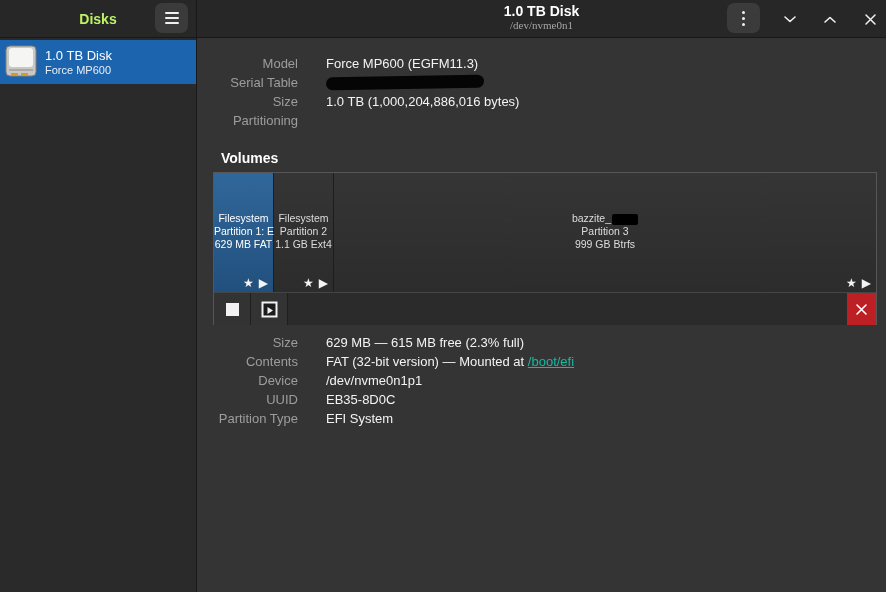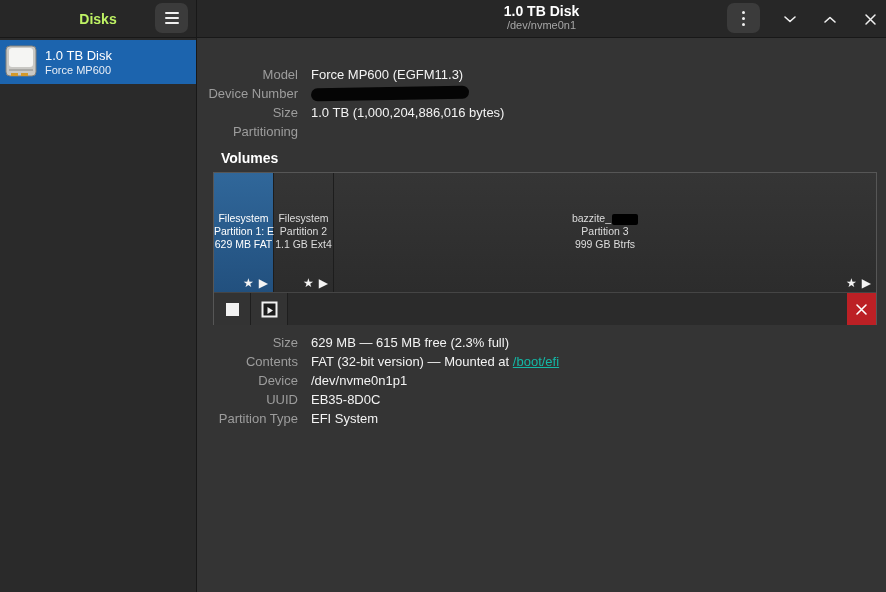--- a/index.html
+++ b/index.html
@@ -17,33 +17,33 @@
   .hamburger-btn .bar{width:14px;height:2px;background:#f0f0f0;border-radius:1px;}
   .disk-item{position:absolute;top:40px;left:0;width:196px;height:44px;background:#1c64ae;display:flex;align-items:center;padding-left:5px;box-sizing:border-box;cursor:pointer;}
   .disk-item-text{margin-left:8px;}
   .disk-item-title{font-size:13px;color:#ffffff;line-height:16px;}
   .disk-item-sub{font-size:11px;color:#e8eef6;line-height:13px;}
   
   .main{position:absolute;left:197px;top:0;width:689px;height:592px;background:#343434;}
   .main-header{height:37px;background:#272727;border-bottom:1px solid #181818;position:relative;}
   .header-titles{position:absolute;left:0;right:0;top:3px;text-align:center;}
   .header-title{font-size:14px;font-weight:bold;color:#ffffff;line-height:16px;}
-  .header-subtitle{font-size:11px;color:#a6a6a6;line-height:13px;}
+  .header-subtitle{font-size:11px;color:#a6a6a6;line-height:13px;font-family:Liberation Serif, serif;}
   .kebab-btn{position:absolute;left:530px;top:3px;width:33px;height:30px;background:#3b3b3b;border:none;border-radius:7px;display:flex;flex-direction:column;align-items:center;justify-content:center;gap:3px;cursor:pointer;}
   .kebab-btn .dot{width:3px;height:3px;border-radius:50%;background:#f0f0f0;}
   .win-btn{position:absolute;top:6px;width:26px;height:26px;background:transparent;border:none;display:flex;align-items:center;justify-content:center;cursor:pointer;padding:0;}
   .win-btn.minimize{left:580px;}
   .win-btn.maximize{left:620px;}
   .win-btn.close{left:660px;}
   
   .grid{position:absolute;left:0;font-size:13px;}
   .grid .row{display:flex;height:19px;line-height:19px;}
   .grid .lbl{width:101px;text-align:right;color:#9d9d9d;flex:none;}
-  .grid .val{margin-left:13px;color:#f3f3f3;white-space:nowrap;}
-  .drive-grid{top:65px;}
+  .grid .val{margin-left:28px;color:#f3f3f3;white-space:nowrap;}
+  .drive-grid{top:54px;}
   .part-grid{top:333px;}
   .redaction-serial{display:inline-block;width:158px;height:13px;background:#050505;border-radius:7px;transform:rotate(-1deg);margin-top:3px;vertical-align:top;}
   .mount-link{color:#14b8a6;text-decoration:underline;cursor:pointer;}
   
   .volumes-title{position:absolute;left:16px;top:142px;font-size:14px;font-weight:bold;color:#ffffff;}
   .volumes-box{position:absolute;left:16px;top:172px;width:664px;height:153px;border:1px solid #565656;box-sizing:border-box;background:#2e2e2e;}
   .parts{display:flex;height:119px;}
   .part{position:relative;background:linear-gradient(180deg,#353535,#2c2c2c);border-right:1px solid #1d1d1d;box-sizing:border-box;cursor:pointer;}
   .part.selected{background:linear-gradient(180deg,#30679a,#22507e);}
   .part1{width:60px;}
@@ -115,21 +115,21 @@
       </svg>
     </button>
   </header>
 
   <div class="grid drive-grid">
     <div class="row">
       <span class="lbl">Model</span>
       <span class="val">Force MP600 (EGFM11.3)</span>
     </div>
     <div class="row">
-      <span class="lbl">Device Number</span>
+      <span class="lbl">Serial Table</span>
       <span class="val"><span class="redaction-serial"></span></span>
     </div>
     <div class="row">
       <span class="lbl">Size</span>
       <span class="val">1.0 TB (1,000,204,886,016 bytes)</span>
     </div>
     <div class="row">
       <span class="lbl">Partitioning</span>
     </div>
   </div>

